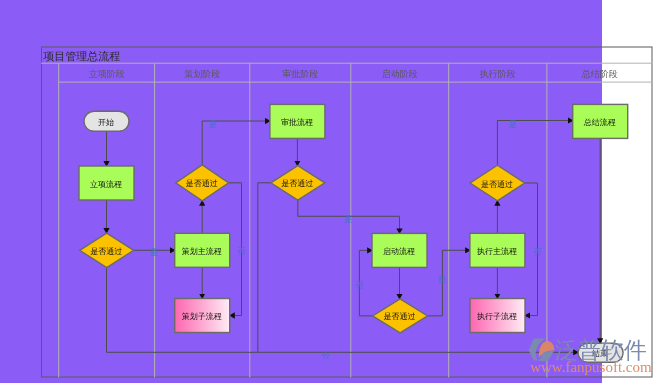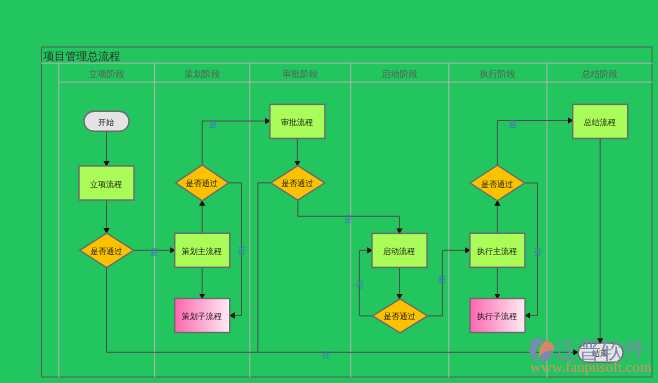--- a/index.html
+++ b/index.html
@@ -1,19 +1,19 @@
 <!DOCTYPE html>
 <html><head>
 <meta charset="utf-8">
 <style>
   html,body{margin:0;padding:0;background:#ffffff;}
   svg text{-webkit-font-smoothing:antialiased;}
   body{width:658px;height:383px;overflow:hidden;
        font-family:"Liberation Sans",sans-serif;}
-  #stage{position:relative;width:658px;height:383px;background:#22c55e;}
+  #stage{position:relative;width:602px;height:383px;background:#8b5cf6;}
   #art{position:absolute;left:0;top:0;}
   .nodetext{font-size:8px;fill:#111;text-anchor:middle;dominant-baseline:central;}
   .lanetext{font-size:9px;fill:#595959;text-anchor:middle;dominant-baseline:central;}
   .titletext{font-size:11px;fill:#2b2b2b;dominant-baseline:central;}
   .edgelabel{font-size:8.5px;text-anchor:middle;dominant-baseline:central;}
 </style>
 </head>
 <body>
 
 <div id="stage">

